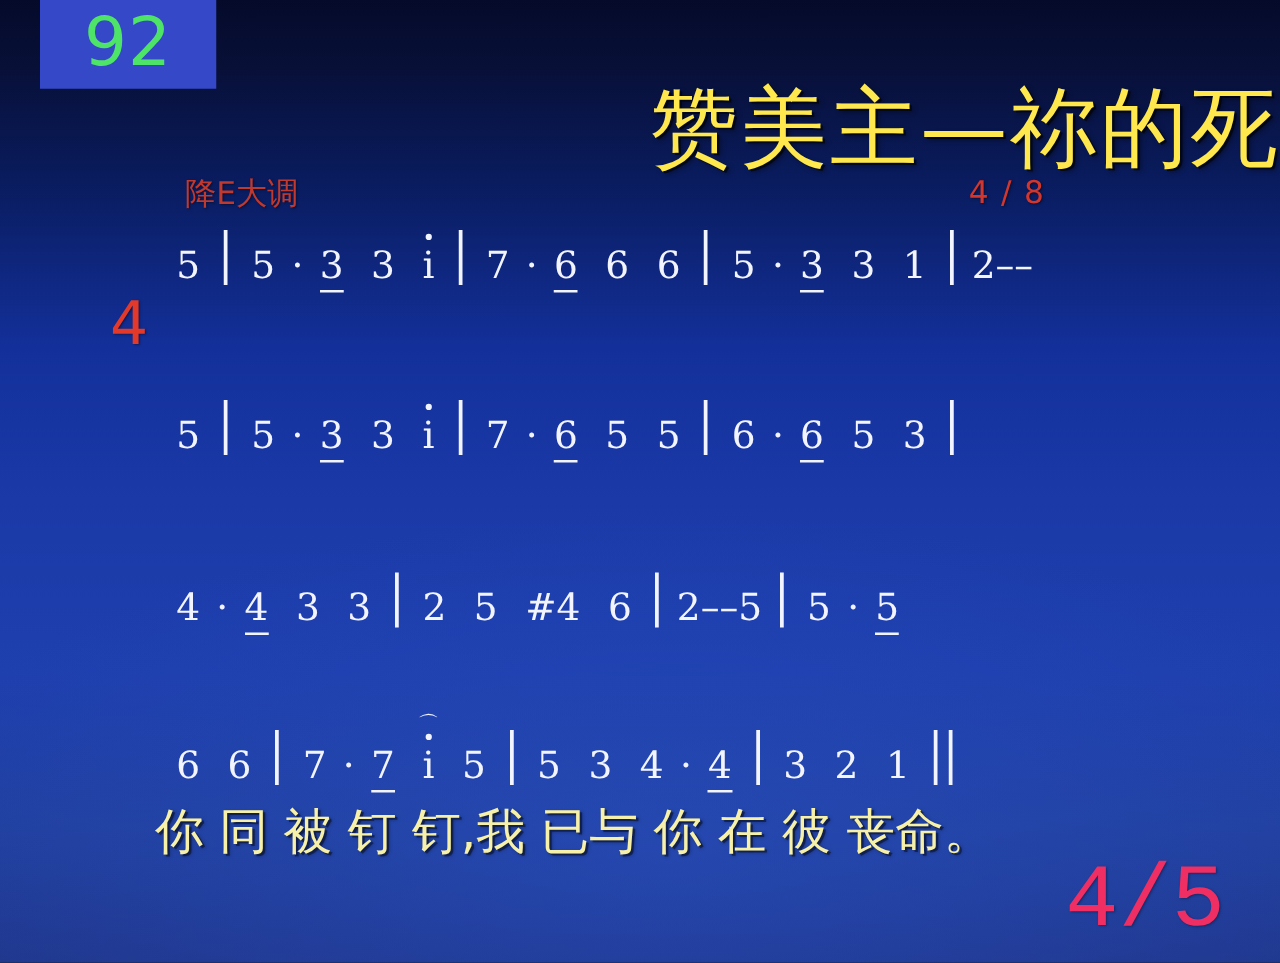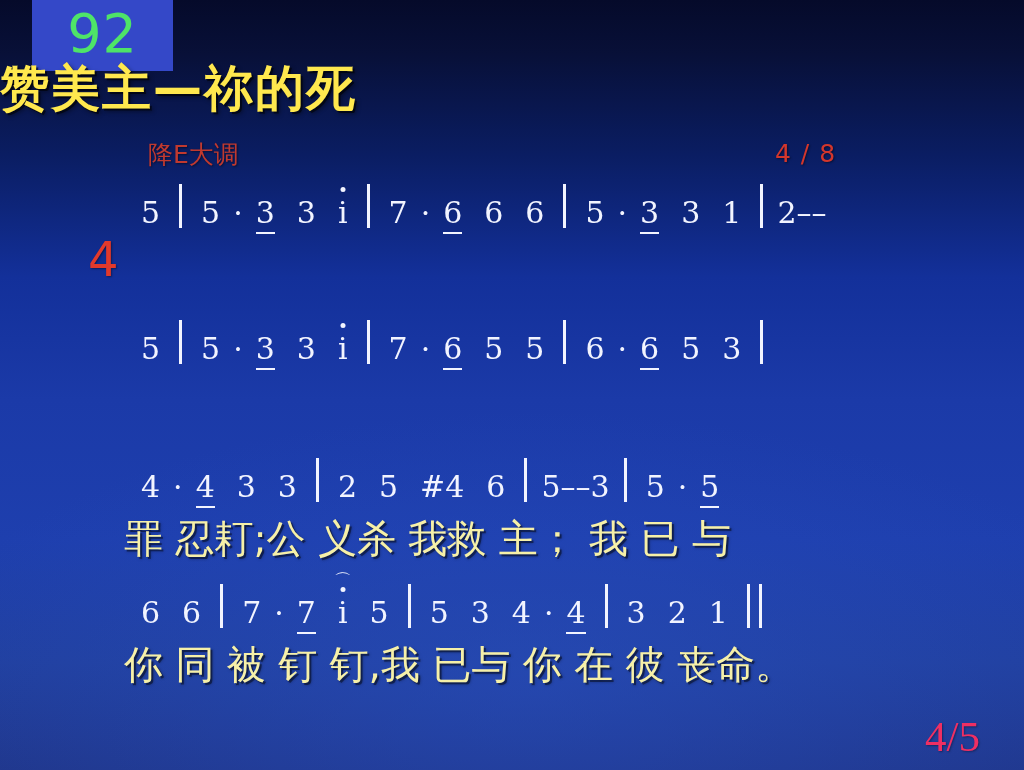--- a/index.html
+++ b/index.html
@@ -64,24 +64,24 @@
     font-family: "DejaVu Sans", "Liberation Sans", sans-serif;
     letter-spacing: 1px;
     padding-bottom: 4px;
   }
 
   
   #title {
     position: absolute;
     left: 0; right: 0;
     top: 56px;
-    text-align: left;
+    text-align: right;
     color: #ffe84e;
-    font-size: 49px;
-    font-weight: bold;
+    font-size: 70px;
+    font-weight: normal;
     letter-spacing: 2px;
     font-family: "DejaVu Sans", "Liberation Sans", sans-serif;
     text-shadow: 2px 2px 0 rgba(0,0,0,0.55), 3px 3px 4px rgba(0,0,0,0.4);
   }
 
   
   #key-sig {
     position: absolute;
     left: 148px;
     top: 138px;
@@ -199,23 +199,23 @@
     text-shadow: 2px 2px 0 rgba(0,0,0,0.4), 2px 2px 3px rgba(0,0,0,0.35);
     letter-spacing: 0px;
   }
 
   
   #page-indicator {
     position: absolute;
     right: 44px;
     bottom: 12px;
     color: #ef2f63;
-    font-size: 43px;
-    line-height: 1;
-    font-family: Liberation Serif, serif;
+    font-size: 71px;
+    line-height: 1;
+    font-family: Liberation Mono, monospace;
     text-shadow: 1px 1px 2px rgba(0,0,0,0.35);
     margin-left: 15px;
   }
 </style>
 </head>
 <body>
 
 <div id="slide">
 
   <div class="swoosh s1"></div>
@@ -290,27 +290,26 @@
         <span class="tok" style="margin: 0px 2px;">·</span>
         <span class="tok u" style="margin: 0px 11px;">4</span>
         <span class="tok" style="margin: 0px 11px;">3</span>
         <span class="tok" style="margin: 0px 11px;">3</span>
         <span class="bar"></span>
         <span class="tok" style="margin: 0px 11px;">2</span>
         <span class="tok" style="margin: 0px 11px;">5</span>
         <span class="tok" style="margin: 0px 11px;">#4</span>
         <span class="tok" style="margin: 0px 11px;">6</span>
         <span class="bar"></span>
-        <span class="tok" style="margin: 0px 6px;">5––3</span>
+        <span class="tok" style="margin: 0px 6px;">2––5</span>
         <span class="bar"></span>
         <span class="tok" style="margin: 0px 11px;">5</span>
         <span class="tok" style="margin: 0px 2px;">·</span>
         <span class="tok u" style="margin: 0px 11px;">5</span>
       </div>
-    <div class="lyrics">罪 忍耓;公 义杀 我救 主； 我 已 与</div>
   </div>
 
   <div class="system sys4">
     <div class="notes">
         <span class="tok" style="margin: 0px 11px;">6</span>
         <span class="tok" style="margin: 0px 11px;">6</span>
         <span class="bar"></span>
         <span class="tok" style="margin: 0px 11px;">7</span>
         <span class="tok" style="margin: 0px 2px;">·</span>
         <span class="tok u" style="margin: 0px 11px;">7</span>

